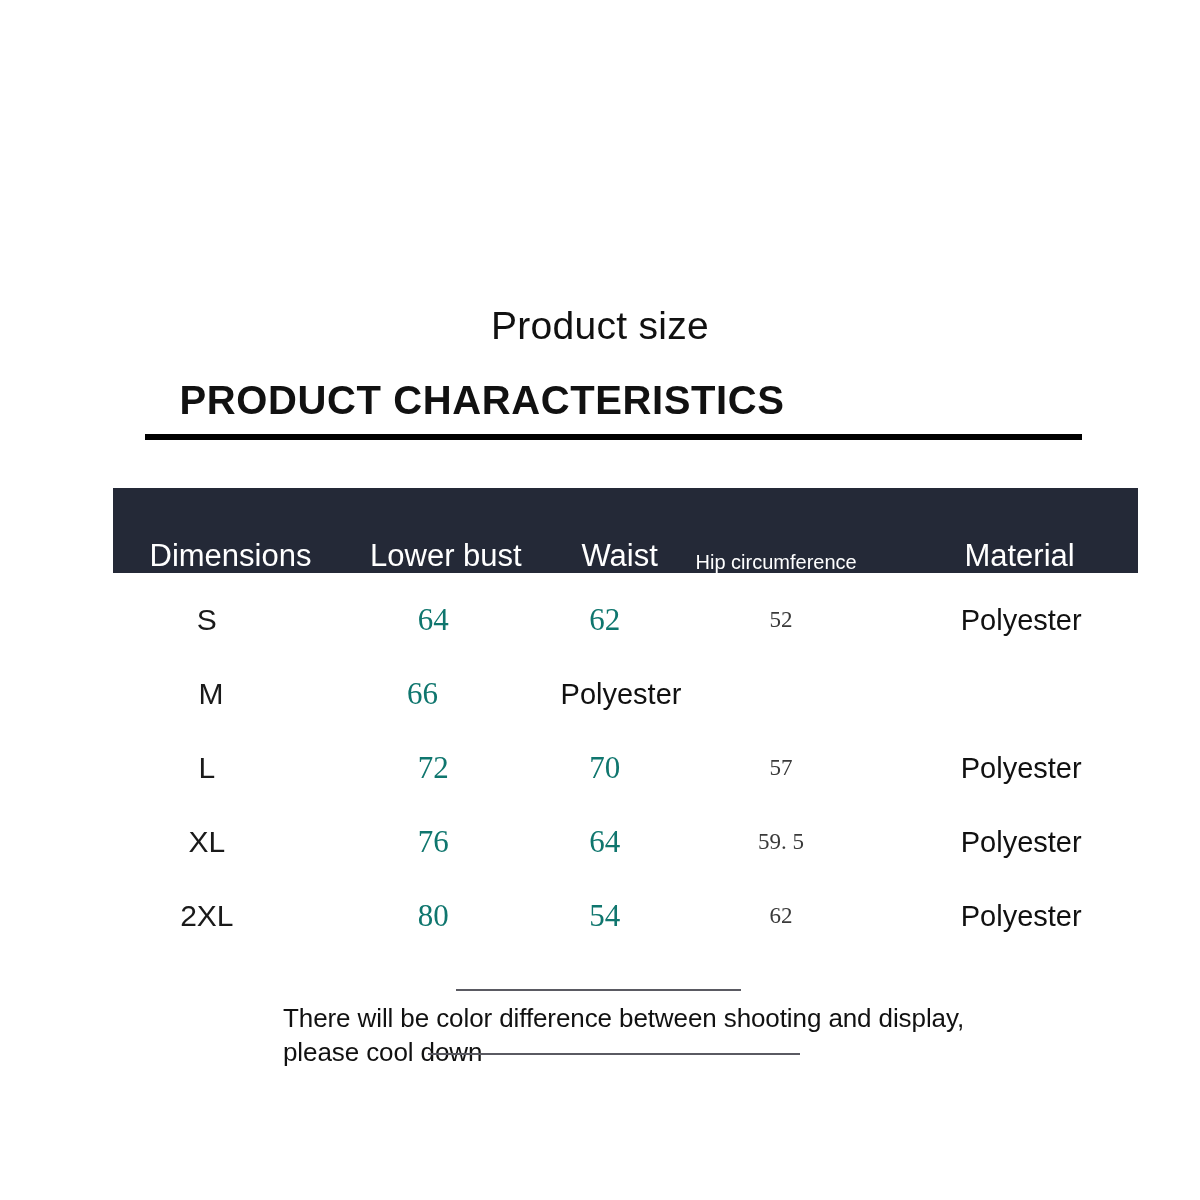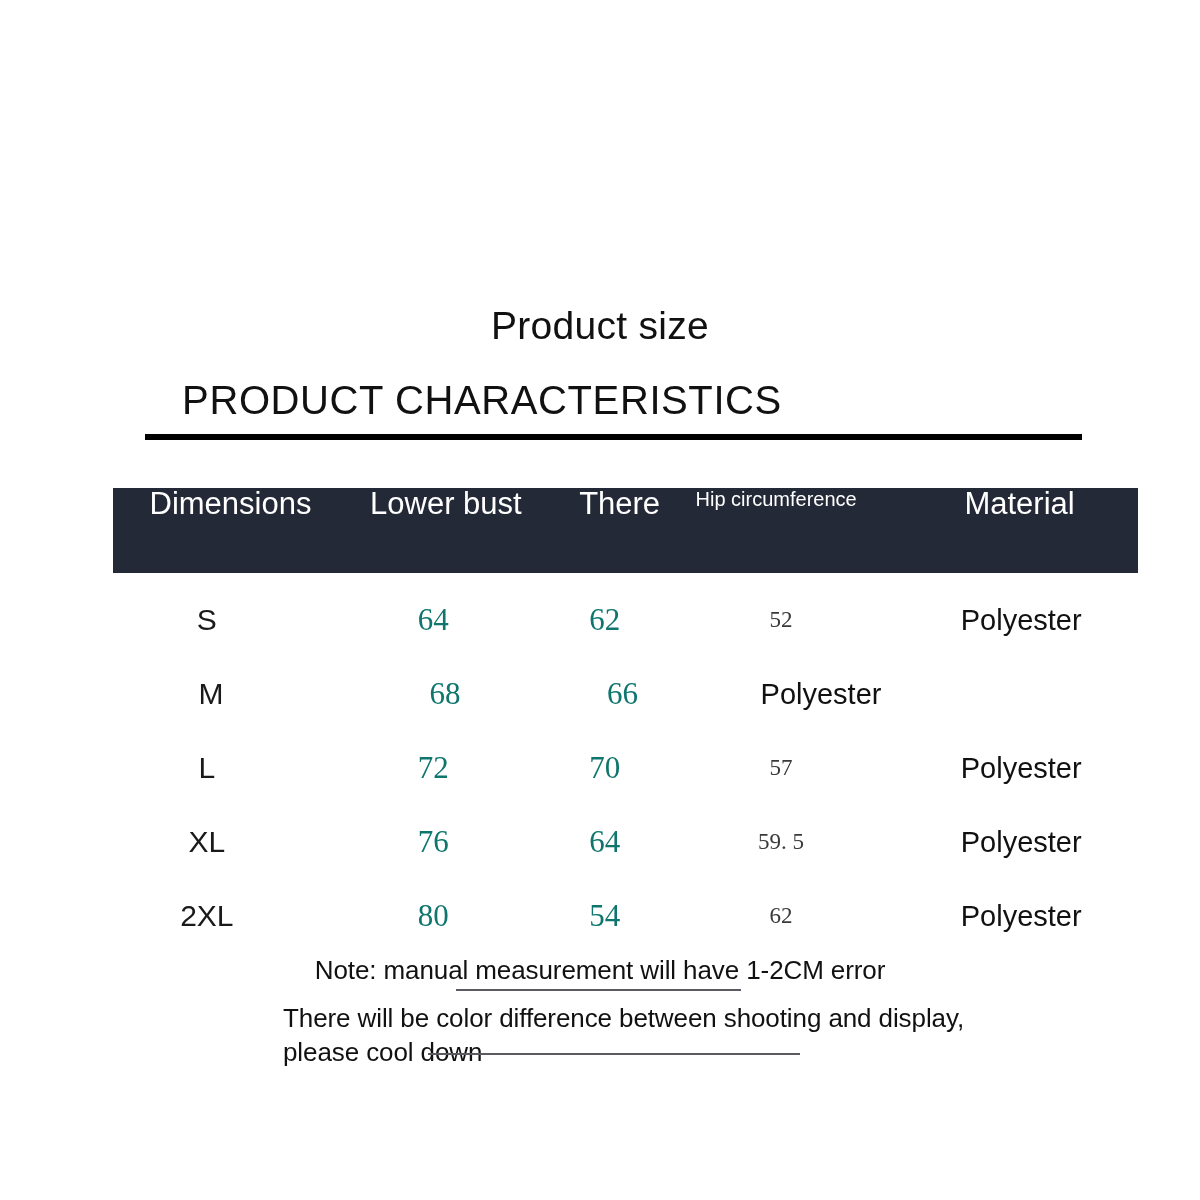--- a/index.html
+++ b/index.html
@@ -38,21 +38,21 @@
     line-height: 1.1;
   }
 
   .title-characteristics {
     position: absolute;
     left: 0;
     top: 378px;
     width: 964px;
     text-align: center;
     font-size: 40px;
-    font-weight: 400;
+    font-weight: 700;
     letter-spacing: 0.6px;
     color: #111111;
     line-height: 1.1;
   }
 
   .title-rule {
     position: absolute;
     left: 145px;
     top: 434px;
     width: 937px;
@@ -63,21 +63,21 @@
   
   .size-table {
     position: absolute;
     left: 91px;
     top: 488px;
     width: 1047px;
   }
 
   .table-head {
     display: flex;
-    align-items: flex-start;
+    align-items: flex-end;
     background: #242937;
     height: 85px;
     color: #ffffff;
     margin-left: 22px;
   }
 
   .th {
     font-size: 31px;
     font-weight: 400;
     text-align: center;
@@ -193,38 +193,37 @@
 
   <div class="title-characteristics">PRODUCT CHARACTERISTICS</div>
 
   <div class="title-rule"></div>
 
   <div class="size-table">
 
     <div class="table-head">
       <div class="th col-dim">Dimensions</div>
       <div class="th col-bust">Lower bust</div>
-      <div class="th col-waist">There</div>
+      <div class="th col-waist">Waist</div>
       <div class="th th-small col-hip">Hip circumference</div>
       <div class="th col-material">Material</div>
     </div>
 
     <div class="table-body">
 
       <div class="tr">
         <div class="td td-size col-dim">S</div>
         <div class="td td-num col-bust">64</div>
         <div class="td td-num col-waist">62</div>
         <div class="td td-hip col-hip">52</div>
         <div class="td td-material col-material">Polyester</div>
       </div>
 
       <div class="tr">
         <div class="td td-size col-dim">M</div>
-        <div class="td td-num col-bust">68</div>
         <div class="td td-num col-waist">66</div>
         <div class="td td-material col-material">Polyester</div>
       </div>
 
       <div class="tr">
         <div class="td td-size col-dim">L</div>
         <div class="td td-num col-bust">72</div>
         <div class="td td-num col-waist">70</div>
         <div class="td td-hip col-hip">57</div>
         <div class="td td-material col-material">Polyester</div>
@@ -242,19 +241,18 @@
         <div class="td td-size col-dim">2XL</div>
         <div class="td td-num col-bust">80</div>
         <div class="td td-num col-waist">54</div>
         <div class="td td-hip col-hip">62</div>
         <div class="td td-material col-material">Polyester</div>
       </div>
 
     </div>
   </div>
 
-  <div class="note-1">Note: manual measurement will have 1-2CM error</div>
   <div class="note-rule-1"></div>
 
   <div class="note-2">There will be color difference between shooting and display, please cool down</div>
   <div class="note-rule-2"></div>
 
 </div>
 
 </body></html>

